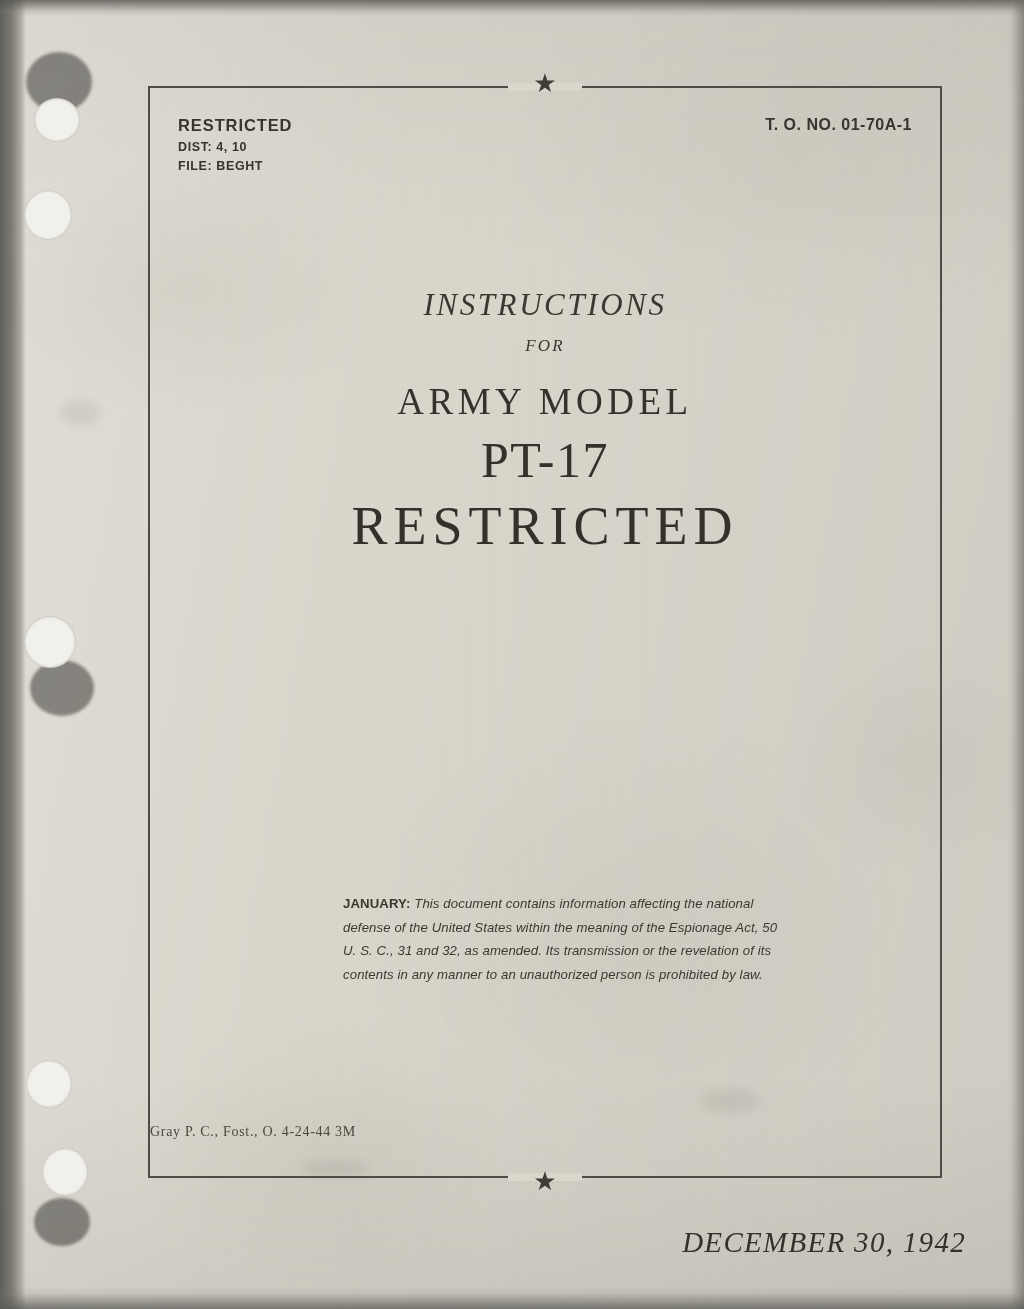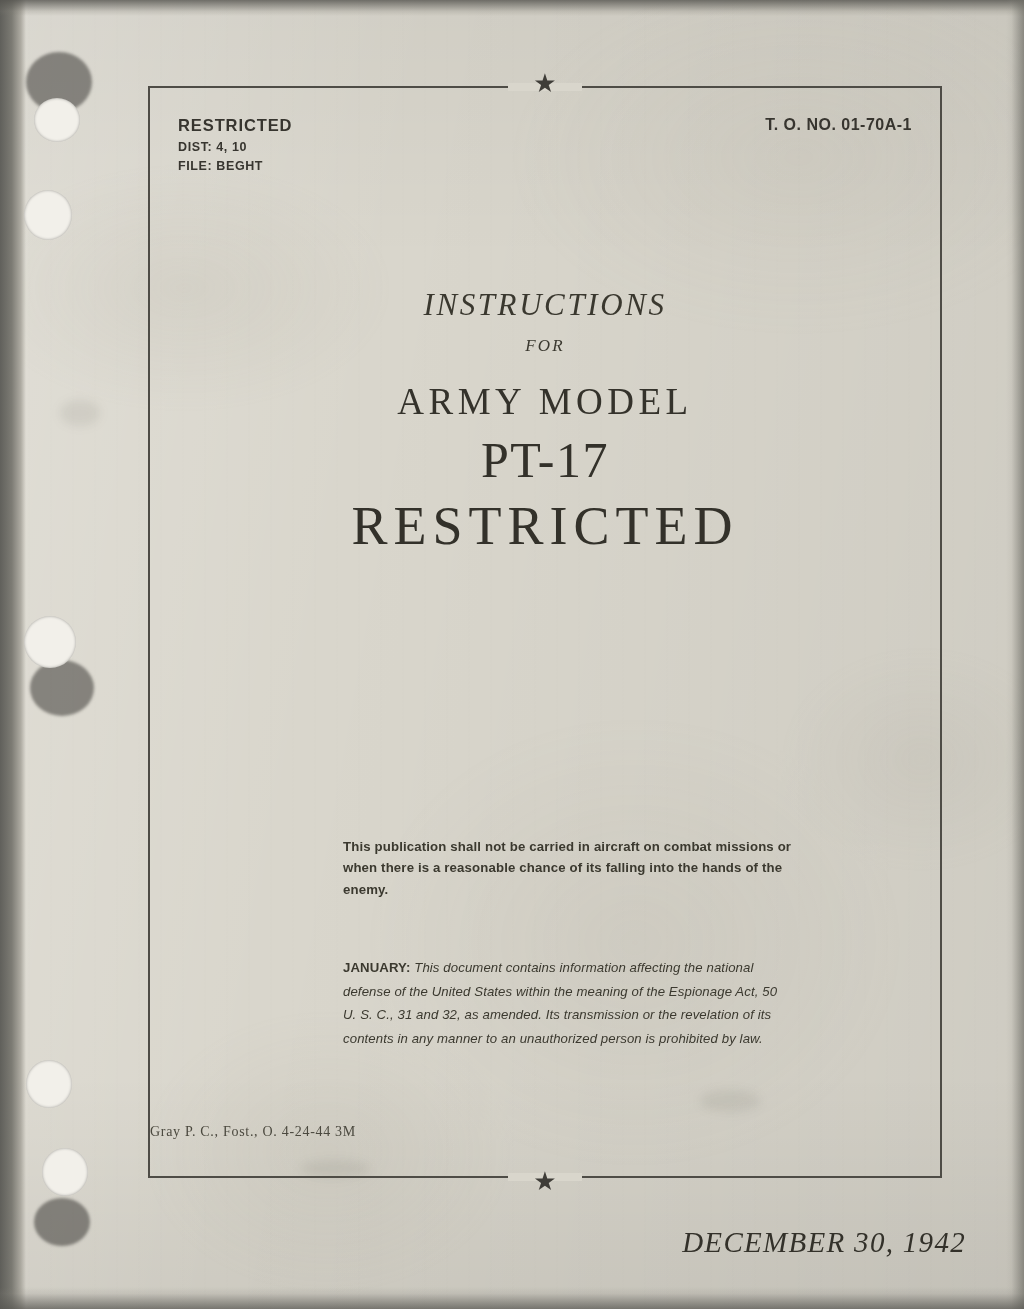--- a/index.html
+++ b/index.html
@@ -315,21 +315,20 @@
 
     <div id="title-block">
       <div class="t-line1">INSTRUCTIONS</div>
       <div class="t-for">FOR</div>
       <div class="t-army">ARMY MODEL</div>
       <div class="t-model">PT-17</div>
       <div class="t-airplanes">RESTRICTED</div>
     </div>
 
     <div id="notice-block">
-      <div id="combat-notice">This publication shall not be carried in aircraft on combat missions or when there is a reasonable chance of its falling into the hands of the enemy.</div>
       <div id="espionage-notice"><span class="lead">JANUARY:</span><span> This document contains information affecting the national defense of the United States within the meaning of the Espionage Act, 50 U. S. C., 31 and 32, as amended. Its transmission or the revelation of its contents in any manner to an unauthorized person is prohibited by law.</span></div>
     </div>
 
   </div>
 
   <div id="imprint">Gray P. C., Fost., O.   4-24-44 3M</div>
 
   <div id="date-block">
     <div id="date-main">DECEMBER 30, 1942</div>
   </div>

